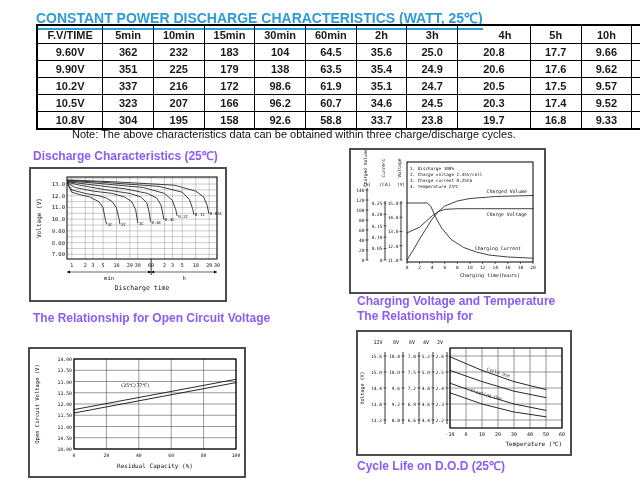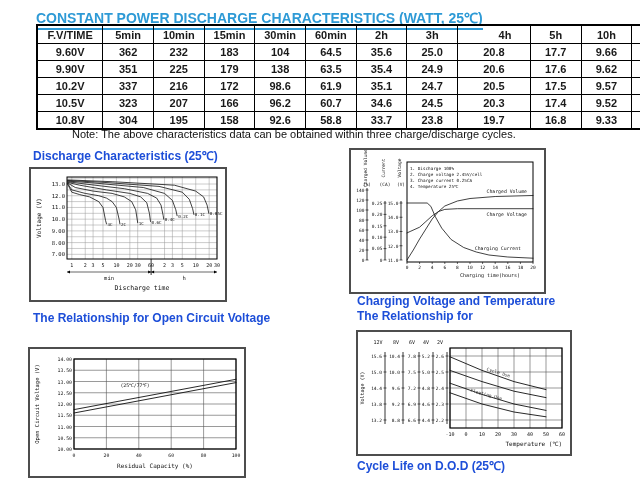--- a/index.html
+++ b/index.html
@@ -8,21 +8,21 @@
   .main-title{position:absolute;left:36px;top:8px;font-size:14px;font-weight:bold;
         color:#2e9ad6;border-bottom:2px solid #2e9ad6;padding-bottom:1px;}
   .tbl-wrap{position:absolute;left:36px;top:24px;width:604px;overflow:hidden;}
   table{border-collapse:collapse;table-layout:fixed;width:648px;}
   td,th{border:1px solid #000;font-size:11px;font-weight:700;text-align:center;
         height:16px;padding:0;white-space:nowrap;}
   th{height:17px;}
   table{border:2px solid #000;}
   tr{border-top:1.5px solid #000;}
   .note{position:absolute;left:36px;top:128px;font-size:11px;color:#111;padding-left:36px;}
-  .sec-title{position:absolute;font-size:12px;font-weight:bold;color:#1d4ed8;line-height:15px;}
+  .sec-title{position:absolute;font-size:12px;font-weight:bold;color:#8b5cf6;line-height:15px;}
   .chartbox{position:absolute;background:#fff;border:2px solid #4d4d4d;}
   svg text{font-family:"DejaVu Sans Mono",monospace;}
 </style>
 </head>
 <body>
 
 <div class="page">
 
   <div class="main-title">CONSTANT POWER DISCHARGE CHARACTERISTICS (WATT, 25℃)</div>
 

